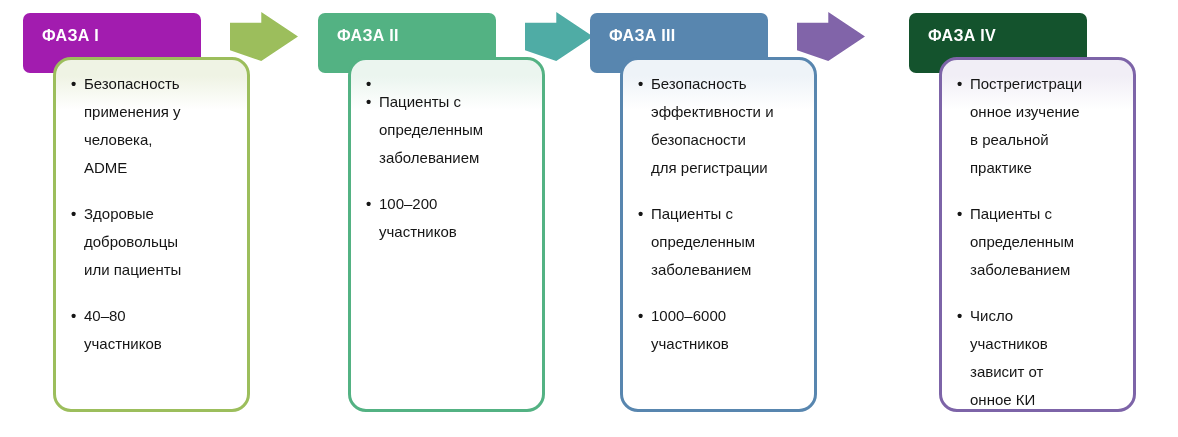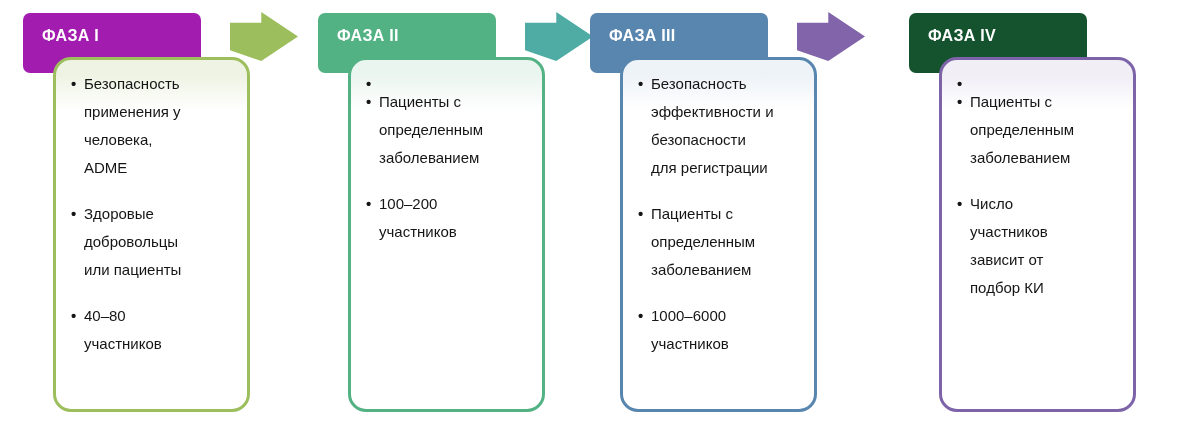--- a/index.html
+++ b/index.html
@@ -79,26 +79,29 @@
     </div>
     <div class="arrow" style="background: rgb(129, 100, 169);"></div>
   </div>
 
   <div class="phase p3">
     <div class="tab" style="background: #14532d;">
       <span class="tab-label">ФАЗА IV</span>
     </div>
     <div class="card" style="border-color: rgb(125, 100, 168); background: linear-gradient(rgb(241, 238, 246) 0px, rgb(241, 238, 246) 16px, rgb(255, 255, 255) 50px);">
       <ul class="bullets">
-        <li><span class="dot">•</span></li>
+        <li><span class="dot">•</span><span class="txt">Пострегистраци
+онное изучение
+в реальной
+практике</span></li>
         <li><span class="dot">•</span><span class="txt">Пациенты с
 определенным
 заболеванием</span></li>
         <li><span class="dot">•</span><span class="txt">Число
 участников
 зависит от
-подбор КИ</span></li>
+онное КИ</span></li>
       </ul>
     </div>
 
   </div>
 
 </div>
 
 </body></html>

